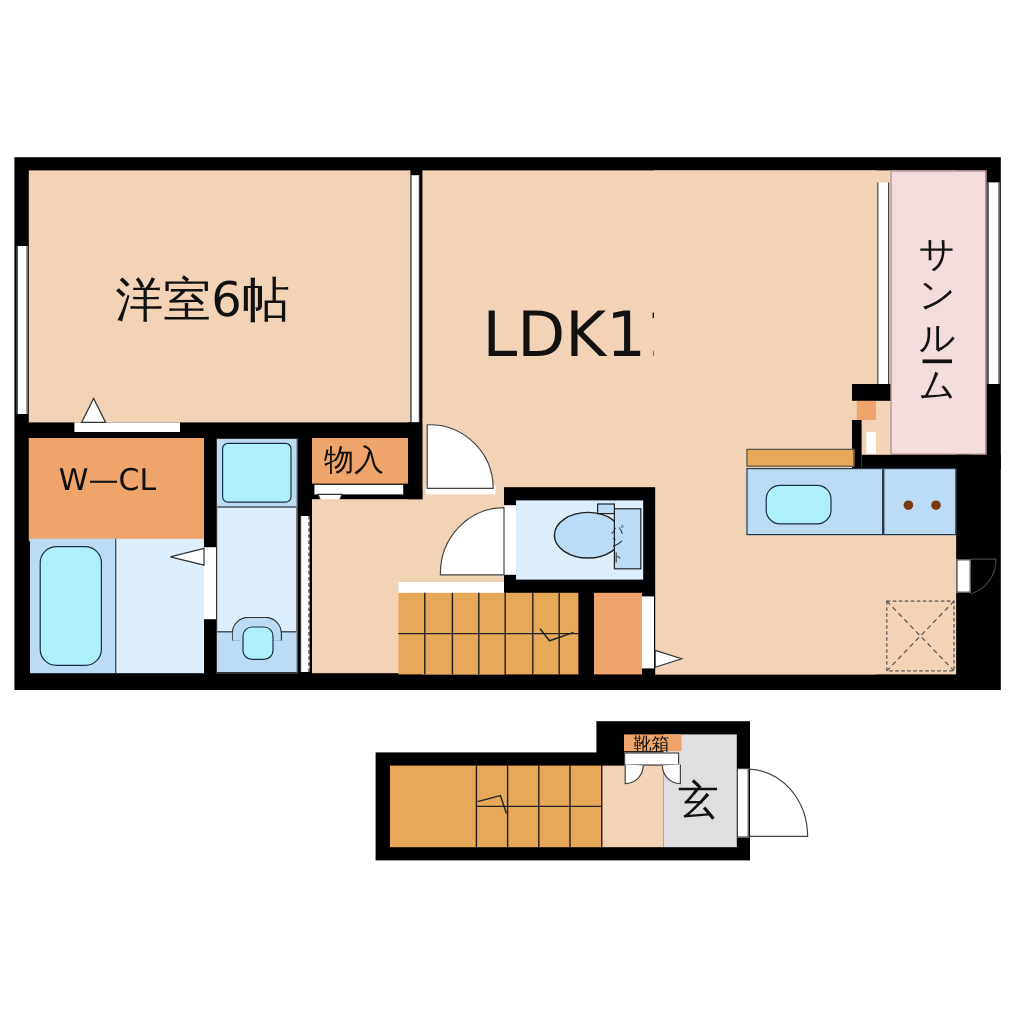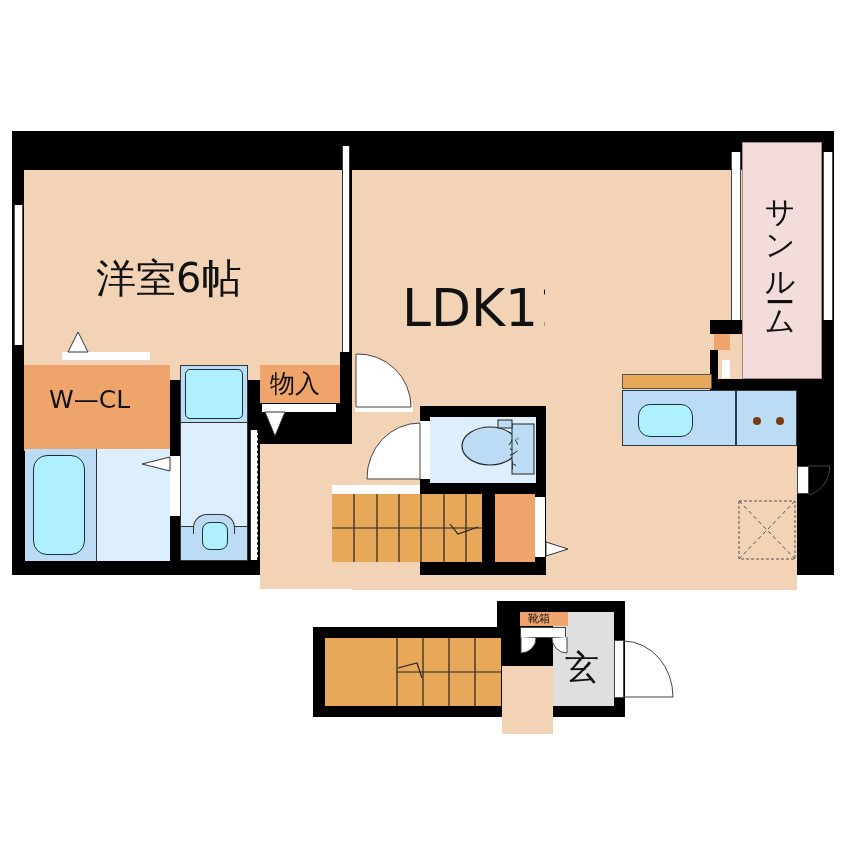--- a/index.html
+++ b/index.html
@@ -1,19 +1,19 @@
 <!DOCTYPE html>
 <html><head>
 <meta charset="utf-8">
 <style>
   html, body { margin:0; padding:0; background:#ffffff; }
   body { width:846px; height:846px; position:relative; overflow:hidden; font-family:"DejaVu Sans", sans-serif; }
   .abs { position:absolute; box-sizing:border-box; }
   .wall { background:#000; }
-  .floor { background:#f2d3b6;margin-top:28px; }
+  .floor { background:#f2d3b6; }
   .orange { background:#eea46a; }
   .water { background:#ddeffc; }
   .water2 { background:#bcdcf6; }
   .cyan { background:#aef1fb; border:1.5px solid #1a3040; border-radius:12px; }
   .sun { background:#f3dcdc; }
   .gen { background:#dfdfe1; }
   .white { background:#fff; }
   .label { color:#111; white-space:nowrap; line-height:1; }
   svg { position:absolute; overflow:visible; }
 </style>
@@ -154,21 +154,21 @@
       <line x1="150" y1="0" x2="150" y2="68"></line>
     <line x1="72" y1="34" x2="176" y2="34"></line>
     <polyline points="73,30 92,25 97,40" fill="none"></polyline>
   </g>
 </svg>
 <div class="abs floor" style="left:502px;top:638px;width:51px;height:68px;"></div>
 <div class="abs gen" style="left:553px;top:612px;width:61px;height:94px;">
   <div class="abs label" style="left:12px;top:38px;font-size:34px;">玄</div>
 </div>
 <div class="abs orange" style="left:520px;top:612px;width:48px;height:14px;">
-  <div class="abs label" style="left:8px;top:1px;font-size:11px;">靴箱</div>
+  <div class="abs label" style="left:8px;top:1px;font-size:15px;">靴箱</div>
 </div>
 <div class="abs white" style="left:520px;top:627px;width:46px;height:11px;border:1px solid #444;"></div>
 <svg style="left:520px;top:637px;" width="48" height="18">
     <path d="M1,0 L1,16 A15,15 0 0 0 16,1" fill="#fff" stroke="#444"></path>
     <path d="M47,0 L47,16 A15,15 0 0 1 32,1" fill="#fff" stroke="#444"></path>
   </svg>
 <div class="abs white" style="left:614px;top:640px;width:10px;height:58px;border:1px solid #444;"></div>
 <svg style="left:623px;top:640px;" width="52" height="60">
     <path d="M1,57 L50,57 A50,56 0 0 0 1,1" fill="none" stroke="#444" stroke-width="1"></path>
   </svg>

